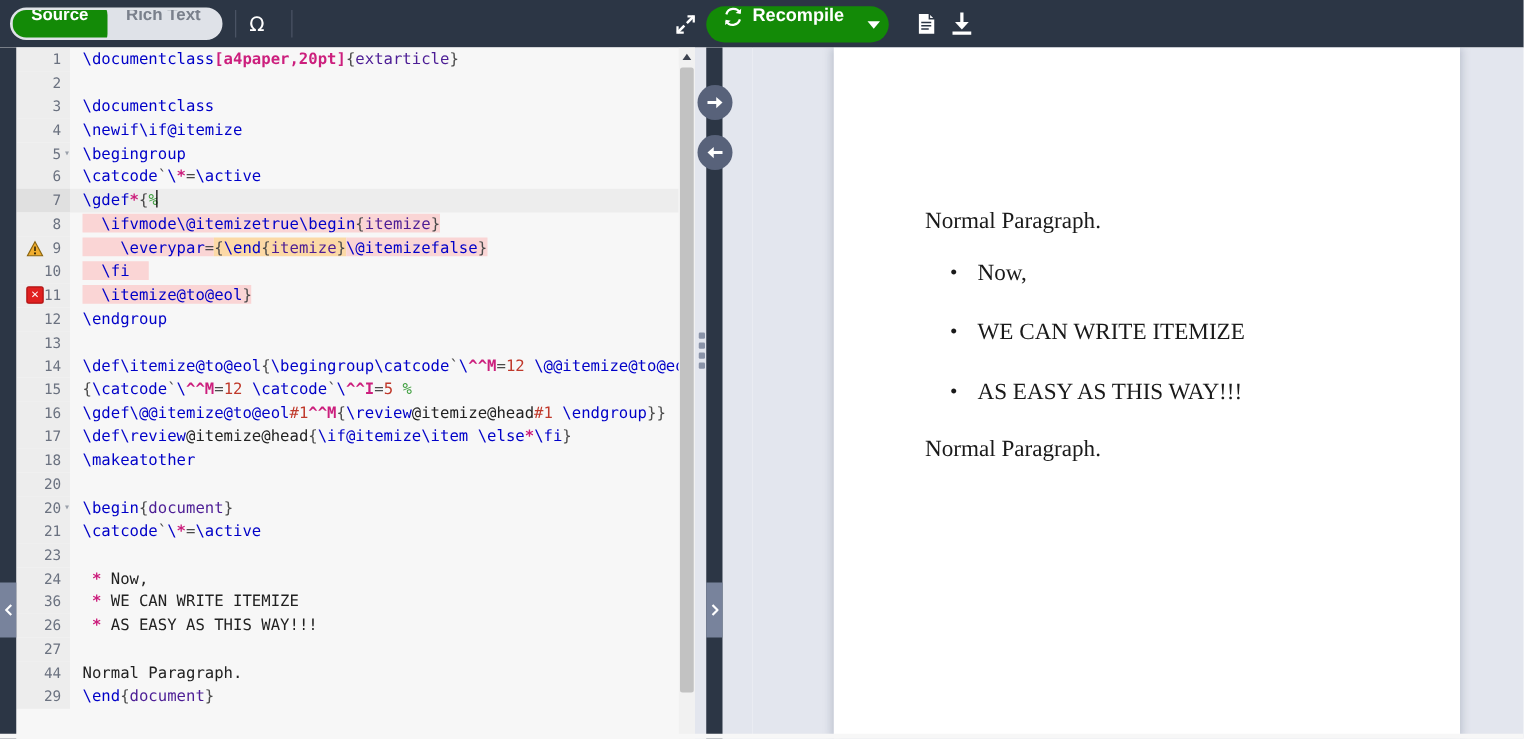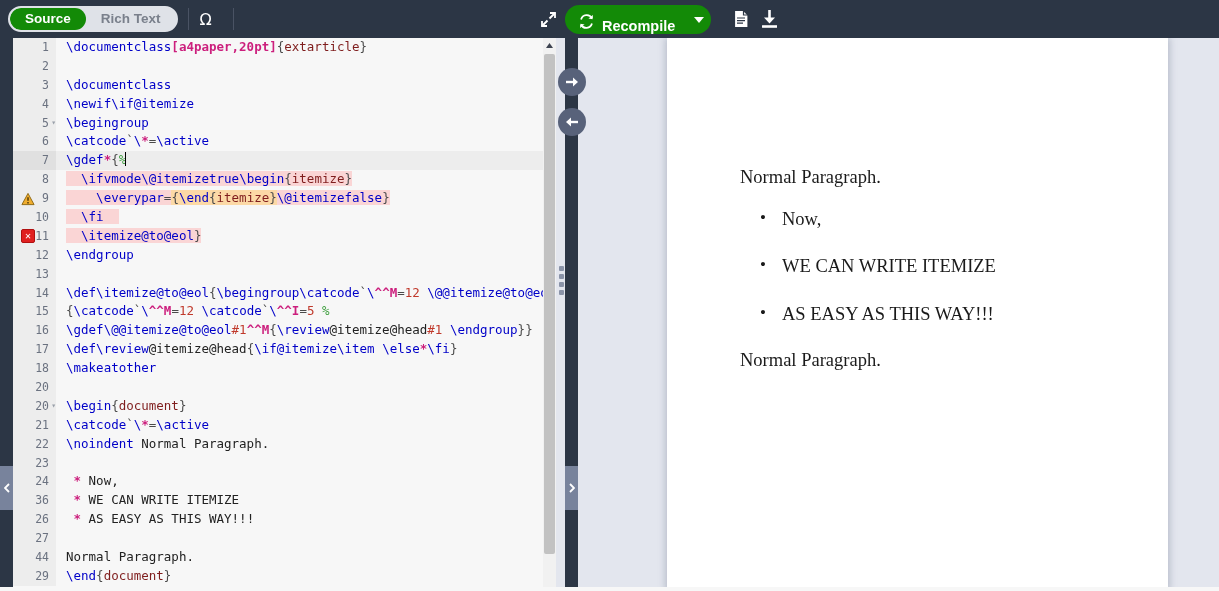--- a/index.html
+++ b/index.html
@@ -21,21 +21,21 @@
     margin-left: 8px;
     display: flex; align-items: center;
     background: #dfe2e8;
     border-radius: 13px;
     height: 26px;
     padding: 0;
     overflow: hidden;
     border: 2px solid #dfe2e8;
   }
   .mode-btn {
-    height: 22px; line-height: 22px;
+    height: 37px; line-height: 22px;
     padding: 0 15px;
     font-size: 13.5px; font-weight: bold;
     color: #7a808c;
     background: transparent;
     border-radius: 11px;
     cursor: pointer;
     white-space: nowrap;
   }
   .mode-btn.active { background: #138a07; color: #fff; }
   .tool-sep {
@@ -54,21 +54,21 @@
   }
   .recompile {
     position: absolute; left: 565px; top: 5px;
     height: 29px;
     background: #138a07;
     border-radius: 15px;
     display: flex; align-items: center;
     cursor: pointer;
   }
   .recompile-main {
-    display: flex; align-items: flex-end; gap: 7px;
+    display: flex; align-items: flex-start; gap: 7px;
     padding: 0 10px 0 13px; height: 29px;
   }
   .recompile-label { color: #fff; font-size: 14.5px; font-weight: bold; }
   .recompile-caret {
     width: 26px; height: 29px;
     display: flex; align-items: center; justify-content: center;
     border-left: 1px solid rgba(255,255,255,0.0);
   }
   .caret-dn {
     width: 0; height: 0;
@@ -134,21 +134,21 @@
   }
   .marker.warn { color: #c47f00; font-size: 14px; }
   .marker.err { background: #e02020; border-radius: 2px; border: 1px solid #b01010; }
   .code-text {
     padding-left: 10px; flex: 1; position: relative;
   }
   .code-line.active .code-text { background: #ededed; }
   
   .kw { color: #0000c8; }      
   .br { color: #4a4a4a; }      
-  .arg { color: #7f1d1d; }     
+  .arg { color: #4c1d95; }     
   .opt { color: #cc1f7d; font-weight: bold; }     
   .num { color: #c0392b; }     
   .plain { color: #222; }
   .cmt { color: #3f9f3f; }     
   .hl-pink { background: #fad5d5; }
   .hl-orange { background: #fcd9a6; margin-top: 20px; }
   .cursor {
     display: inline-block; width: 1px; height: 14px;
     background: #000; vertical-align: -2px;
     margin: 0 -1px;
@@ -310,21 +310,20 @@
         <div class="code-line"><div class="gutter">12</div><div class="code-text"><span class="kw">\endgroup</span></div></div>
         <div class="code-line"><div class="gutter">13</div><div class="code-text">&nbsp;</div></div>
         <div class="code-line"><div class="gutter">14</div><div class="code-text"><span class="kw">\def</span><span class="kw">\itemize@to@eol</span><span class="br">{</span><span class="kw">\begingroup</span><span class="kw">\catcode</span><span class="br">`</span><span class="kw">\</span><span class="opt">^^M</span><span class="br">=</span><span class="num">12</span> <span class="kw">\@@itemize@to@eol</span></div></div>
         <div class="code-line"><div class="gutter">15</div><div class="code-text"><span class="br">{</span><span class="kw">\catcode</span><span class="br">`</span><span class="kw">\</span><span class="opt">^^M</span><span class="br">=</span><span class="num">12</span> <span class="kw">\catcode</span><span class="br">`</span><span class="kw">\</span><span class="opt">^^I</span><span class="br">=</span><span class="num">5</span> <span class="cmt">%</span></div></div>
         <div class="code-line"><div class="gutter">16</div><div class="code-text"><span class="kw">\gdef</span><span class="kw">\@@itemize@to@eol</span><span class="num">#1</span><span class="opt">^^M</span><span class="br">{</span><span class="kw">\review</span><span class="plain">@itemize@head</span><span class="num">#1</span> <span class="kw">\endgroup</span><span class="br">}}</span></div></div>
         <div class="code-line"><div class="gutter">17</div><div class="code-text"><span class="kw">\def</span><span class="kw">\review</span><span class="plain">@itemize@head</span><span class="br">{</span><span class="kw">\if@itemize</span><span class="kw">\item</span> <span class="kw">\else</span><span class="opt">*</span><span class="kw">\fi</span><span class="br">}</span></div></div>
         <div class="code-line"><div class="gutter">18</div><div class="code-text"><span class="kw">\makeatother</span></div></div>
         <div class="code-line"><div class="gutter">20</div><div class="code-text">&nbsp;</div></div>
         <div class="code-line"><div class="gutter">20<span class="fold">▾</span></div><div class="code-text"><span class="kw">\begin</span><span class="br">{</span><span class="arg">document</span><span class="br">}</span></div></div>
         <div class="code-line"><div class="gutter">21</div><div class="code-text"><span class="kw">\catcode</span><span class="br">`</span><span class="kw">\</span><span class="opt">*</span><span class="br">=</span><span class="kw">\active</span></div></div>
-        <div class="code-line"><div class="gutter">22</div><div class="code-text"><span class="kw">\noindent</span><span class="plain"> Normal Paragraph.</span></div></div>
         <div class="code-line"><div class="gutter">23</div><div class="code-text">&nbsp;</div></div>
         <div class="code-line"><div class="gutter">24</div><div class="code-text"><span class="opt"> *</span><span class="plain"> Now,</span></div></div>
         <div class="code-line"><div class="gutter">36</div><div class="code-text"><span class="opt"> *</span><span class="plain"> WE CAN WRITE ITEMIZE</span></div></div>
         <div class="code-line"><div class="gutter">26</div><div class="code-text"><span class="opt"> *</span><span class="plain"> AS EASY AS THIS WAY!!!</span></div></div>
         <div class="code-line"><div class="gutter">27</div><div class="code-text">&nbsp;</div></div>
         <div class="code-line"><div class="gutter">44</div><div class="code-text"><span class="plain">Normal Paragraph.</span></div></div>
         <div class="code-line"><div class="gutter">29</div><div class="code-text"><span class="kw">\end</span><span class="br">{</span><span class="arg">document</span><span class="br">}</span></div></div>
       </div>
 
     <div class="ed-scroll">

